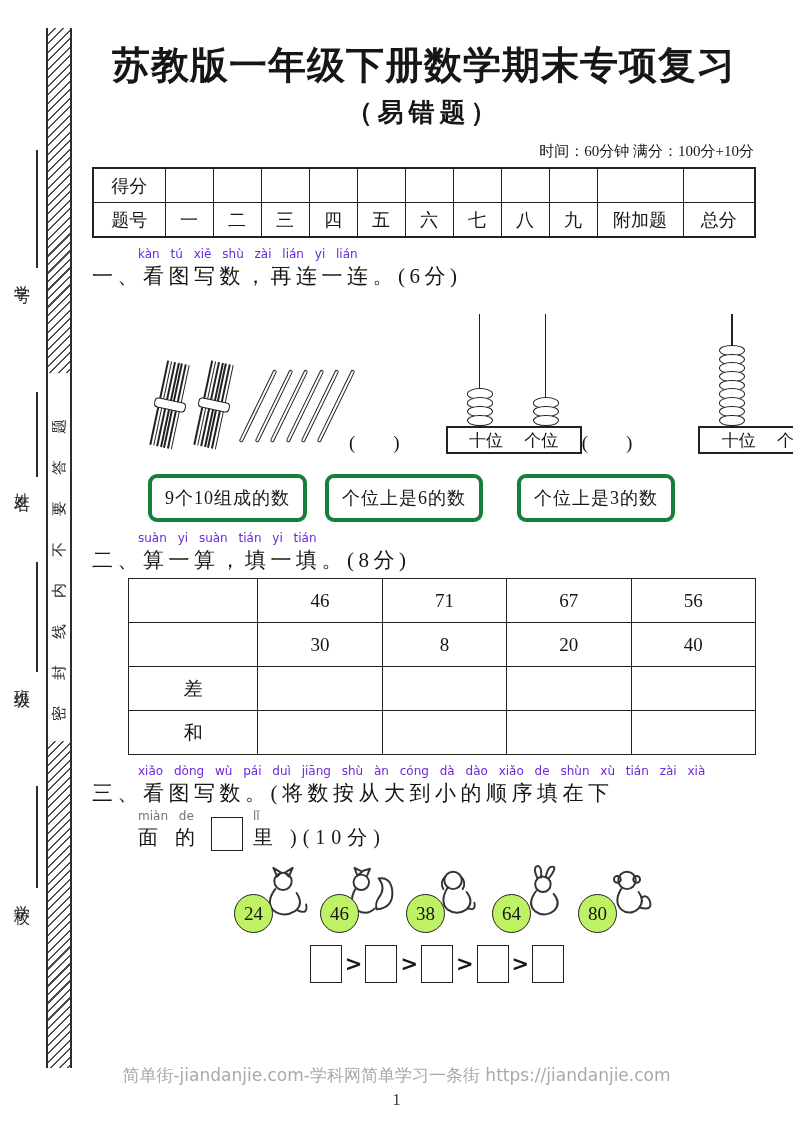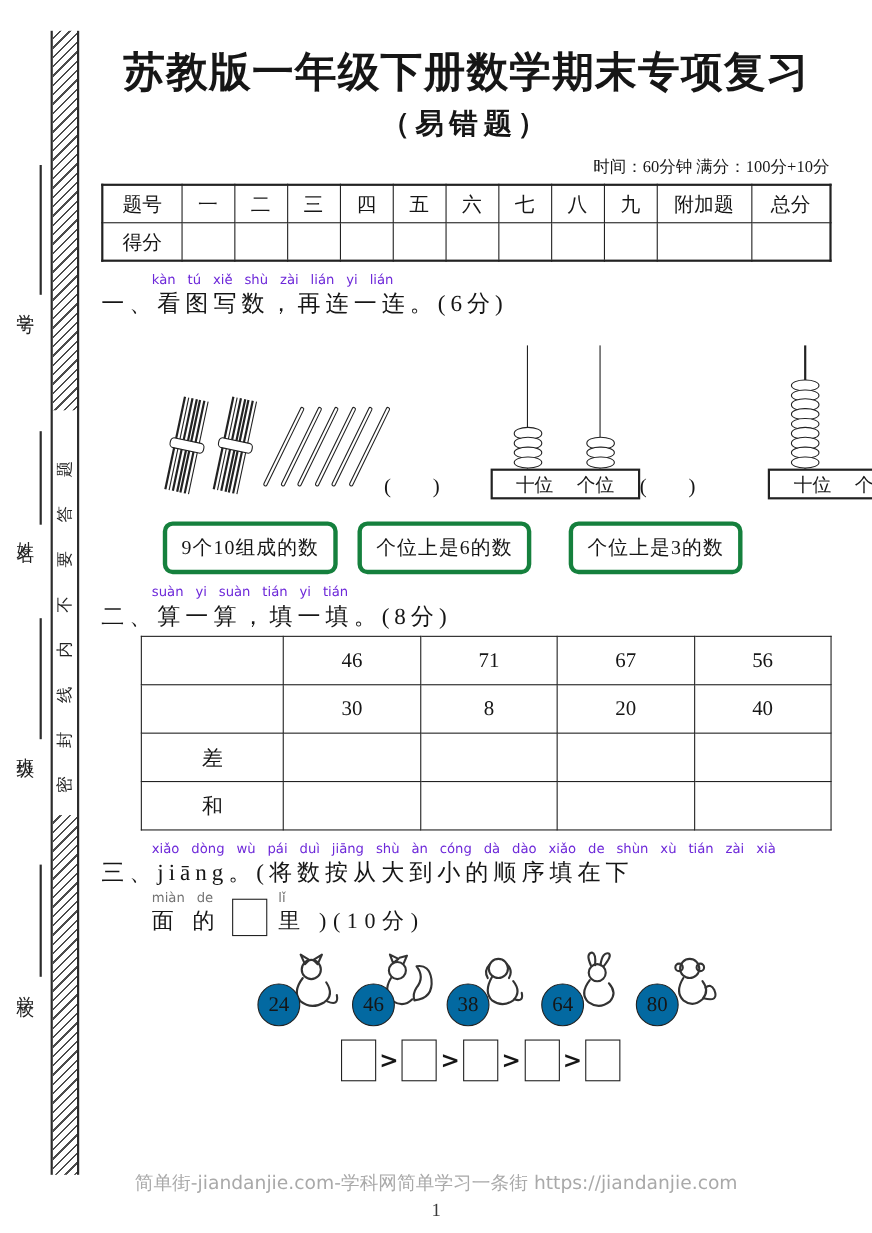--- a/index.html
+++ b/index.html
@@ -70,21 +70,21 @@
   .seg{display:flex;flex-direction:column;}
   .seg .p{font-size:12px;font-family:"DejaVu Sans","Liberation Sans",sans-serif;height:15px;
       word-spacing:7px;color:#737373;}
   .seg .t{font-size:20px;letter-spacing:6px;}
   .small-box{width:30px;height:32px;border:1.7px solid #222;margin:0 10px;align-self:flex-end;}
   .animals{display:flex;margin-top:12px;margin-left:142px;}
   .animal{position:relative;width:80px;height:74px;margin-right:6px;}
   .animal svg{position:absolute;right:2px;top:0;}
   .num-circle{position:absolute;left:0;bottom:4px;width:37px;height:37px;border:1.8px solid #222;
       border-radius:50%;display:flex;align-items:center;justify-content:center;
-      font-size:19px;background:#0369a1;}
+      font-size:19px;background:#bef264;}
   .compare{display:flex;align-items:center;justify-content:center;margin-top:8px;margin-left:26px;}
   .cbox{width:30px;height:36px;border:1.8px solid #222;margin:0 3px;}
   .gt{font-size:21px;font-weight:bold;font-family:"DejaVu Sans","Liberation Sans",sans-serif;}
 
   .footer{position:absolute;left:0;right:0;top:1064px;text-align:center;color:#a9a9a9;
       font-size:17px;font-family:"DejaVu Sans","Liberation Sans",sans-serif;}
   .pageno{position:absolute;left:0;right:0;top:1090px;text-align:center;font-size:17px;color:#3a3a3a;}
 </style>
 </head>
 <body>
@@ -123,48 +123,48 @@
         <col style="width:48px">
           <col style="width:48px">
           <col style="width:48px">
           <col style="width:48px">
         <col style="width:48px">
           <col style="width:48px">
           <col style="width:86px">
           <col>
       </colgroup>
       <tbody>
+        <tr id="score-row">
+            <td>得分</td>
+            <td></td>
+            <td></td>
+            <td></td>
+            <td></td>
+            <td></td>
+            <td></td>
+            <td></td>
+            <td></td>
+            <td></td>
+            <td></td>
+            <td></td>
+          </tr>
         <tr id="score-head">
             <th>题号</th>
             <th>一</th>
             <th>二</th>
             <th>三</th>
             <th>四</th>
             <th>五</th>
             <th>六</th>
             <th>七</th>
             <th>八</th>
             <th>九</th>
             <th>附加题</th>
             <th>总分</th>
           </tr>
-        <tr id="score-row">
-            <td>得分</td>
-            <td></td>
-            <td></td>
-            <td></td>
-            <td></td>
-            <td></td>
-            <td></td>
-            <td></td>
-            <td></td>
-            <td></td>
-            <td></td>
-            <td></td>
-          </tr>
       </tbody>
     </table>
 
     <div class="pinyin">kàn tú xiě shù   zài lián yi lián</div>
     <div class="qtitle">一、看图写数，再连一连。(6分)</div>
 
     <div class="figrow">
       <div class="fig" style="margin-left:52px;">
         <div class="sticks" id="sticks-fig">
             <div class="bundle" style="left: 14px;">
@@ -290,21 +290,21 @@
             <td>和</td>
             <td></td>
             <td></td>
             <td></td>
             <td></td>
           </tr>
         </tbody>
     </table>
 
     <div class="pinyin">xiǎo dòng wù pái duì      jiāng shù àn cóng dà dào xiǎo de shùn xù tián zài xià</div>
-    <div class="qtitle">三、jiāng。(将数按从大到小的顺序填在下</div>
+    <div class="qtitle">三、看图写数。(将数按从大到小的顺序填在下</div>
 
     <div class="l2row" style="margin-left:46px;">
       <div class="seg">
         <div class="p">miàn de</div>
         <div class="t">面 的</div>
       </div>
       <div class="small-box"></div>
       <div class="seg">
         <div class="p">lǐ</div>
         <div class="t">里 )(10分)</div>

